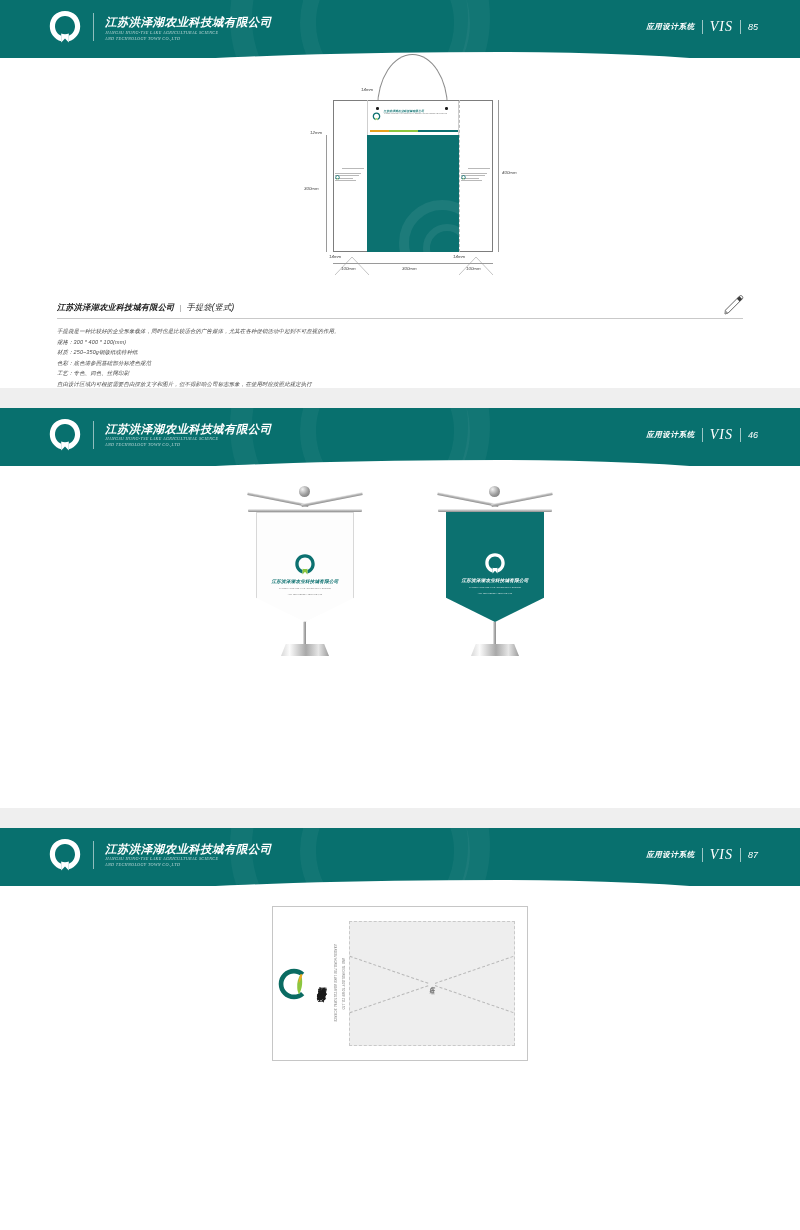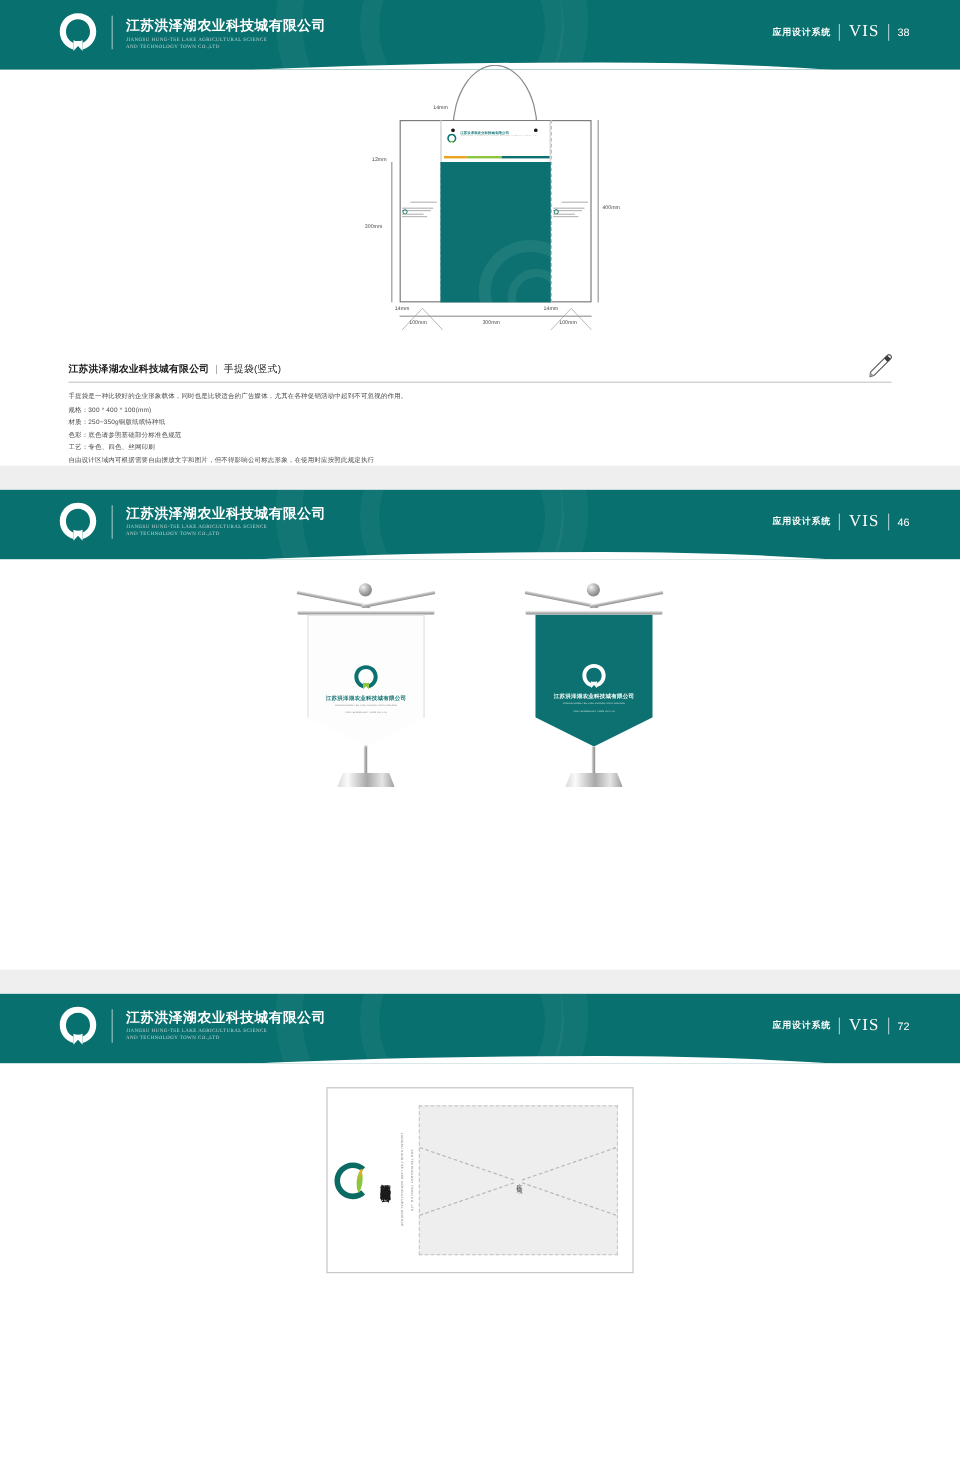--- a/index.html
+++ b/index.html
@@ -9,20 +9,21 @@
     background: #efefef;
     font-family: "Liberation Sans", "DejaVu Sans", sans-serif;
     overflow: hidden;
   }
 
   .page {
     position: relative;
     width: 800px;
     background: #ffffff;
     overflow: hidden;
+    font-style: italic;
   }
   .page.p1 { height: 388px; }
   .page.p2 { height: 400px; margin-top: 10px; }
   .page.p3 { height: 422px; margin-top: 10px; }
 
   
   .hdr {
     position: relative;
     width: 800px; height: 58px;
     background: #08706e;
@@ -265,21 +266,21 @@
         <span class="brand-cn">江苏洪泽湖农业科技城有限公司</span>
         <span class="brand-en1" style="display:block">JIANGSU HUNG-TSE LAKE AGRICULTURAL SCIENCE</span>
         <span class="brand-en2" style="display:block">AND TECHNOLOGY TOWN CO.,LTD</span>
       </span>
     </div>
     <div class="hdr-right">
       <span class="sys">应用设计系统</span>
       <span class="bar"></span>
       <span class="vis">VIS</span>
       <span class="bar"></span>
-      <span class="pg">38</span>
+      <span class="pg">85</span>
     </div>
     <div class="wave2"></div>
   </div>
 
   <div class="stage">
     <div class="bag-wrap">
 
       <div class="bag-handle"></div>
 
       <div class="bag-outline"></div>
@@ -500,21 +501,21 @@
         <span class="brand-cn" style="display:block">江苏洪泽湖农业科技城有限公司</span>
         <span class="brand-en1" style="display:block">JIANGSU HUNG-TSE LAKE AGRICULTURAL SCIENCE</span>
         <span class="brand-en2" style="display:block">AND TECHNOLOGY TOWN CO.,LTD</span>
       </span>
     </div>
     <div class="hdr-right">
       <span class="sys">应用设计系统</span>
       <span class="bar"></span>
       <span class="vis">VIS</span>
       <span class="bar"></span>
-      <span class="pg">72</span>
+      <span class="pg">87</span>
     </div>
     <div class="wave2"></div>
   </div>
 
   <div class="stage">
     <div class="spop">
       <div class="spop-left">
         <span class="spop-logo">
           <svg viewBox="0 0 40 40" width="36" height="36">
             <path d="M20 3 C10.6 3 3 10.6 3 20 C3 29.4 10.6 37 20 37 C24.4 37 28.4 35.3 31.4 32.6 L27.8 28.8 C25.7 30.7 23 31.8 20 31.8 C13.5 31.8 8.2 26.5 8.2 20 C8.2 13.5 13.5 8.2 20 8.2 C23 8.2 25.7 9.3 27.8 11.2 L31.4 7.4 C28.4 4.7 24.4 3 20 3 Z" fill="#0a6b62"></path>

